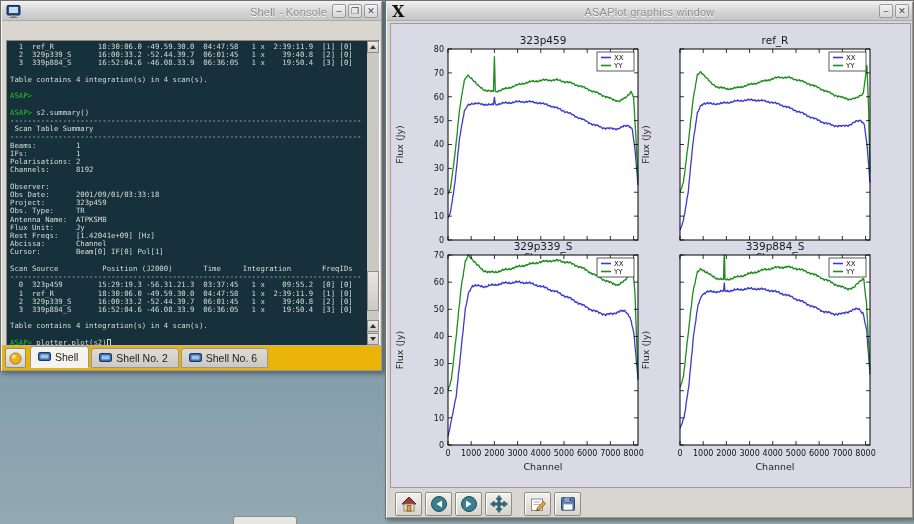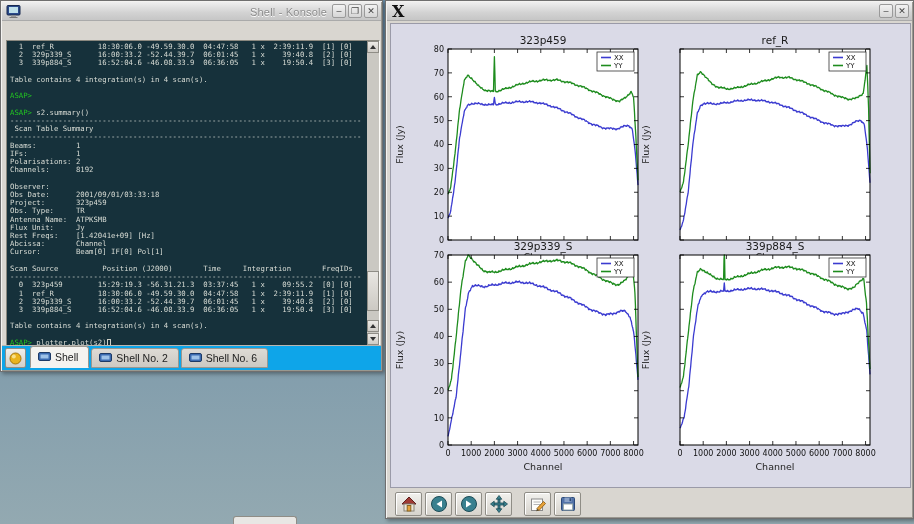--- a/index.html
+++ b/index.html
@@ -65,21 +65,21 @@
   .tri-up { width:0; height:0; border-left:3px solid transparent; border-right:3px solid transparent; border-bottom:4px solid #333; }
   .tri-down { width:0; height:0; border-left:3px solid transparent; border-right:3px solid transparent; border-top:4px solid #333; }
   .sb-thumb {
     position:absolute; left:0; top:230px; width:12px; height:40px;
     background:linear-gradient(180deg,#e8e6e2,#ccc9c3); border:1px solid #8f8d86;
   }
   .sb-grip { position:absolute; left:2px; top:16px; width:7px; height:8px;
     background:radial-gradient(circle 1px at 1px 1px,#888 50%,transparent 55%) 0 0/3px 3px; }
   .tabbar {
     position:absolute; left:1px; right:1px; bottom:1px; height:25px;
-    background:#0ea5e9; display:flex; align-items:flex-end; padding-left:3px;
+    background:#eab308; display:flex; align-items:flex-end; padding-left:3px;
     border-top:1px solid #b9b6b0;
   }
   .newtab-btn {
     width:21px; height:20px; margin-bottom:2px; margin-right:4px;
     background:linear-gradient(180deg,#f0efec,#d3d0ca); border:1px solid #8f8d86; border-radius:2px;
     display:flex; align-items:center; justify-content:center;
   }
   .tab {
     height:20px; margin-bottom:2px; display:flex; align-items:center; gap:4px;
     padding:0 10px 0 7px; font-size:10.5px; color:#222;
@@ -176,20 +176,21 @@
           </svg>
           <span>Shell No. 6</span>
         </div>
       </span>
   </div>
 </div>
 
 <div class="win" id="plotwin">
   <div class="titlebar">
     <span id="x-logo">X</span>
+    <span class="title-text" id="plot-title">ASAPlot graphics window</span>
     <span class="winbtns" id="plotwin-btns">
         <span class="winbtn">–</span>
         <span class="winbtn">✕</span>
       </span>
   </div>
   <div class="figure" id="figure">
       <svg width="256" height="237" viewBox="0 0 256 237" style="left: 5px; top: 9px;">
         <rect x="52" y="16" width="190" height="191" fill="#ffffff" stroke="none"></rect>
         <path d="M52.0 185.1L52.5 184.2L52.9 182.7L53.4 181.5L53.9 181.0L54.3 179.6L54.8 177.5L55.2 174.0L55.7 171.4L56.2 168.3L56.6 165.0L57.1 162.5L57.6 159.7L58.0 155.9L58.5 152.2L59.0 149.5L59.4 145.4L59.9 140.8L60.3 136.6L60.8 132.7L61.3 127.8L61.7 122.4L62.2 118.0L62.7 113.9L63.1 109.3L63.6 104.6L64.1 102.7L64.5 100.1L65.0 96.6L65.5 93.6L65.9 91.5L66.4 89.1L66.8 86.3L67.3 84.1L67.8 82.0L68.2 78.8L68.7 77.2L69.1 76.8L69.5 76.0L70.0 74.9L70.4 74.9L70.8 74.3L71.3 72.8L71.7 72.1L72.1 71.9L72.6 71.1L73.0 71.4L73.5 72.1L73.9 71.6L74.3 71.6L74.8 71.7L75.2 70.7L75.7 70.2L76.1 70.8L76.6 71.1L77.0 70.8L77.5 71.0L78.0 71.4L78.4 70.7L78.9 69.8L79.4 70.0L79.8 70.5L80.3 70.4L80.8 70.3L81.2 70.8L81.7 70.6L82.2 69.8L82.6 69.7L83.1 70.4L83.5 70.7L84.0 70.6L84.5 71.1L84.9 71.5L85.4 70.9L85.9 70.5L86.3 71.2L86.8 71.8L87.3 71.7L87.7 71.9L88.2 72.4L88.6 72.0L89.1 71.2L89.6 71.4L90.0 72.1L90.5 72.0L91.0 71.8L91.4 72.2L91.9 72.1L92.4 71.1L92.8 70.8L93.3 71.5L93.7 71.7L94.2 71.4L94.7 71.6L95.1 71.9L95.6 71.2L96.1 70.6L96.5 71.2L97.0 71.9L97.5 71.8L97.9 67.8L98.4 64.3L98.9 67.9L99.3 70.9L99.8 71.1L100.2 71.9L100.7 72.0L101.2 71.7L101.6 71.9L102.1 71.9L102.6 71.0L103.0 70.5L103.5 71.1L104.0 71.4L104.4 70.9L104.9 70.8L105.3 70.9L105.8 70.2L106.3 69.3L106.7 69.6L107.2 70.2L107.7 69.9L108.1 69.7L108.6 70.0L109.1 69.8L109.5 68.9L110.0 68.9L110.4 69.8L110.9 70.1L111.4 69.8L111.8 70.1L112.3 70.3L112.8 69.6L113.2 69.2L113.7 69.9L114.2 70.5L114.6 70.2L115.1 70.1L115.5 70.3L116.0 69.8L116.5 68.9L116.9 69.1L117.4 69.8L117.9 69.6L118.3 69.1L118.8 69.2L119.3 69.0L119.7 68.1L120.2 67.9L120.7 68.6L121.1 68.9L121.6 68.5L122.0 68.5L122.5 68.7L123.0 68.2L123.4 67.7L123.9 68.4L124.4 69.2L124.8 69.0L125.3 68.9L125.8 69.3L126.2 69.0L126.7 68.4L127.1 68.7L127.6 69.6L128.1 69.6L128.5 69.2L129.0 69.3L129.5 69.2L129.9 68.4L130.4 68.1L130.9 68.8L131.3 69.2L131.8 68.7L132.2 68.5L132.7 68.7L133.2 68.2L133.6 67.6L134.1 68.1L134.6 69.0L135.0 68.8L135.5 68.5L136.0 68.8L136.4 68.8L136.9 68.2L137.4 68.5L137.8 69.6L138.3 69.9L138.7 69.5L139.2 69.7L139.7 70.0L140.1 69.5L140.6 69.3L141.1 70.2L141.5 70.8L142.0 70.4L142.5 70.1L142.9 70.4L143.4 70.1L143.8 69.5L144.3 70.0L144.8 70.9L145.2 70.7L145.7 70.2L146.2 70.4L146.6 70.4L147.1 69.8L147.6 69.9L148.0 70.9L148.5 71.3L148.9 70.9L149.4 71.0L149.9 71.3L150.3 71.1L150.8 70.9L151.3 71.9L151.7 72.8L152.2 72.6L152.7 72.4L153.1 72.8L153.6 72.8L154.1 72.4L154.5 73.0L155.0 74.0L155.4 74.1L155.9 73.7L156.4 73.8L156.8 73.9L157.3 73.5L157.8 73.4L158.2 74.4L158.7 74.8L159.2 74.3L159.6 74.1L160.1 74.5L160.5 74.2L161.0 74.0L161.5 74.8L161.9 75.7L162.4 75.6L162.9 75.3L163.3 75.7L163.8 75.9L164.3 75.7L164.7 76.2L165.2 77.4L165.6 77.8L166.1 77.4L166.6 77.6L167.0 78.0L167.5 77.8L168.0 77.9L168.4 78.9L168.9 79.6L169.4 79.2L169.8 78.9L170.3 79.2L170.8 79.1L171.2 78.8L171.7 79.4L172.1 80.3L172.6 80.2L173.1 79.6L173.5 79.9L174.0 80.1L174.5 79.8L174.9 80.2L175.4 81.3L175.9 81.8L176.3 81.3L176.8 81.4L177.2 82.0L177.7 82.0L178.2 82.1L178.6 83.2L179.1 84.1L179.6 83.9L180.0 83.6L180.5 84.1L181.0 84.3L181.4 84.1L181.9 84.7L182.3 85.7L182.8 85.7L183.3 85.1L183.7 85.1L184.2 85.5L184.7 85.2L185.1 85.3L185.6 86.3L186.1 86.7L186.5 86.1L187.0 85.9L187.4 86.4L187.9 86.4L188.4 86.4L188.8 87.3L189.3 88.2L189.8 88.1L190.2 87.7L190.7 88.2L191.2 88.6L191.6 88.6L192.1 89.2L192.6 90.4L193.0 90.6L193.5 90.0L193.9 90.1L194.4 90.7L194.9 90.6L195.3 90.7L195.8 91.7L196.3 92.2L196.7 91.6L197.2 91.2L197.7 91.6L198.1 91.7L198.6 91.4L199.0 92.0L199.5 92.8L200.0 92.4L200.4 91.7L200.9 92.0L201.4 92.4L201.8 92.2L202.3 92.6L202.8 93.6L203.2 93.9L203.7 93.3L204.1 93.3L204.6 93.9L205.1 94.1L205.5 94.2L206.0 95.1L206.5 95.7L206.9 95.2L207.4 94.8L207.9 95.2L208.3 95.4L208.8 95.1L209.3 95.5L209.7 96.2L210.2 95.8L210.6 94.9L211.1 94.9L211.6 95.2L212.0 94.9L212.5 94.9L213.0 95.7L213.4 95.8L213.9 95.0L214.4 94.7L214.8 95.1L215.3 95.2L215.7 95.0L216.2 95.7L216.7 96.3L217.1 95.8L217.6 95.2L218.1 95.5L218.5 96.0L219.0 95.8L219.5 96.1L219.9 96.9L220.4 96.7L220.8 95.9L221.3 95.7L221.8 96.0L222.2 95.7L222.7 95.4L223.2 95.8L223.6 95.8L224.1 94.7L224.6 93.9L225.0 94.1L225.5 94.0L226.0 93.5L226.4 93.7L226.9 94.1L227.3 93.4L227.8 92.4L228.3 92.5L228.7 92.9L229.2 92.7L229.7 92.8L230.1 93.4L230.6 93.3L231.1 92.4L231.5 92.2L232.0 92.8L232.4 92.9L232.9 92.7L233.3 93.8L233.8 94.5L234.2 94.0L234.6 94.4L235.1 95.1L235.5 94.9L236.0 95.7L236.4 96.9L236.8 100.0L237.2 103.3L237.7 107.1L238.1 109.7L238.5 112.9L239.0 117.2L239.4 120.6L239.8 125.7L240.3 131.6L240.7 136.4L241.1 140.8L241.5 146.4L242.0 152.1" fill="none" stroke="#3b3bd0" stroke-width="1.3" stroke-linejoin="round"></path>
         <path d="M52.0 161.2L52.5 160.4L52.9 158.9L53.4 157.7L53.9 157.1L54.3 155.8L54.8 153.6L55.2 149.6L55.7 146.5L56.2 142.8L56.6 139.0L57.1 135.9L57.6 132.7L58.0 128.3L58.5 124.1L59.0 120.9L59.4 116.8L59.9 112.1L60.3 107.9L60.8 104.1L61.3 99.2L61.7 93.8L62.2 89.3L62.7 85.3L63.1 80.6L63.6 76.0L64.1 73.8L64.5 71.0L65.0 67.2L65.5 64.0L65.9 61.7L66.4 59.0L66.8 56.0L67.3 53.6L67.8 51.2L68.2 47.7L68.7 46.3L69.1 46.1L69.5 45.4L70.0 44.5L70.4 44.7L70.8 44.2L71.3 42.8L71.7 42.2L72.1 42.6L72.6 42.3L73.0 43.1L73.5 44.3L73.9 44.3L74.3 44.8L74.8 45.4L75.2 44.9L75.7 45.0L76.1 46.1L76.6 46.9L77.0 47.2L77.5 47.9L78.0 48.8L78.4 48.7L78.9 48.3L79.4 49.0L79.8 50.1L80.3 50.4L80.8 50.9L81.2 51.9L81.7 52.3L82.2 52.0L82.6 52.1L83.1 53.1L83.5 53.7L84.0 53.8L84.5 54.6L84.9 55.2L85.4 54.8L85.9 54.6L86.3 55.5L86.8 56.3L87.3 56.5L87.7 56.9L88.2 57.6L88.6 57.5L89.1 56.9L89.6 57.2L90.0 57.8L90.4 57.6L90.9 57.8L91.3 58.5L91.8 57.9L92.2 57.1L92.7 57.5L93.1 57.6L93.6 57.4L94.0 58.0L94.5 58.7L94.9 58.1L95.3 57.8L95.8 58.1L96.2 57.5L96.6 57.6L97.0 58.6L97.5 58.4L97.9 40.8L98.4 23.7L98.9 41.1L99.3 58.0L99.8 58.1L100.2 58.9L100.7 58.9L101.2 58.6L101.6 58.8L102.1 58.8L102.6 57.8L103.0 57.3L103.5 57.8L104.0 58.0L104.4 57.5L104.9 57.4L105.3 57.5L105.8 56.6L106.3 55.7L106.7 55.9L107.2 56.4L107.7 56.1L108.1 55.7L108.6 55.9L109.1 55.6L109.5 54.7L110.0 54.6L110.4 55.4L110.9 55.6L111.4 55.2L111.8 55.4L112.3 55.5L112.8 54.7L113.2 54.2L113.7 54.8L114.2 55.3L114.6 54.9L115.1 54.7L115.5 54.8L116.0 54.2L116.5 53.2L116.9 53.4L117.4 53.9L117.9 53.6L118.3 53.1L118.8 53.1L119.3 52.7L119.7 51.7L120.2 51.4L120.7 52.0L121.1 52.2L121.6 51.6L122.0 51.5L122.5 51.6L123.0 50.9L123.4 50.3L123.9 50.9L124.4 51.6L124.8 51.3L125.3 51.0L125.8 51.3L126.2 50.9L126.7 50.2L127.1 50.4L127.6 51.2L128.1 51.2L128.5 50.7L129.0 50.7L129.5 50.6L129.9 49.7L130.4 49.3L130.9 49.9L131.3 50.2L131.8 49.6L132.2 49.2L132.7 49.3L133.2 48.6L133.6 47.9L134.1 48.3L134.6 48.9L135.0 48.6L135.5 48.2L136.0 48.4L136.4 48.2L136.9 47.5L137.4 47.6L137.8 48.5L138.3 48.8L138.7 48.3L139.2 48.4L139.7 48.6L140.1 48.0L140.6 47.7L141.1 48.5L141.5 49.0L142.0 48.5L142.5 48.2L142.9 48.3L143.4 47.8L143.8 47.1L144.3 47.4L144.8 48.1L145.2 47.8L145.7 47.1L146.2 47.1L146.6 47.0L147.1 46.2L147.6 46.1L148.0 47.0L148.5 47.3L148.9 46.7L149.4 46.6L149.9 46.8L150.3 46.4L150.8 46.2L151.3 47.0L151.7 47.8L152.2 47.5L152.7 47.2L153.1 47.5L153.6 47.4L154.1 46.9L154.5 47.2L155.0 48.1L155.4 48.1L155.9 47.4L156.4 47.4L156.8 47.4L157.3 46.7L157.8 46.5L158.2 47.3L158.7 47.6L159.2 46.9L159.6 46.5L160.1 46.7L160.5 46.3L161.0 45.8L161.5 46.6L161.9 47.4L162.4 47.3L162.9 46.9L163.3 47.2L163.8 47.3L164.3 47.0L164.7 47.5L165.2 48.6L165.6 48.9L166.1 48.4L166.6 48.5L167.0 48.8L167.5 48.5L168.0 48.4L168.4 49.3L168.9 49.9L169.4 49.3L169.8 48.9L170.3 49.2L170.8 49.0L171.2 48.5L171.7 49.0L172.1 49.8L172.6 49.6L173.1 49.0L173.5 49.1L174.0 49.3L174.5 49.0L174.9 49.2L175.4 50.3L175.9 50.7L176.3 50.2L176.8 50.2L177.2 50.7L177.7 50.6L178.2 50.7L178.6 51.7L179.1 52.5L179.6 52.2L180.0 51.9L180.5 52.3L181.0 52.4L181.4 52.1L181.9 52.6L182.3 53.6L182.8 53.5L183.3 52.8L183.7 52.8L184.2 53.0L184.7 52.7L185.1 52.8L185.6 53.8L186.1 54.2L186.5 53.5L187.0 53.3L187.4 53.8L187.9 53.8L188.4 53.7L188.8 54.6L189.3 55.5L189.8 55.3L190.2 54.9L190.7 55.4L191.2 55.8L191.6 55.7L192.1 56.3L192.6 57.5L193.0 57.7L193.5 57.1L193.9 57.2L194.4 57.7L194.9 57.6L195.3 57.7L195.8 58.6L196.3 59.1L196.7 58.5L197.2 58.0L197.7 58.4L198.1 58.5L198.6 58.3L199.0 58.9L199.5 59.7L200.0 59.4L200.4 58.8L200.9 59.1L201.4 59.5L201.8 59.4L202.3 59.8L202.8 60.9L203.2 61.2L203.7 60.7L204.1 60.7L204.6 61.4L205.1 61.6L205.5 61.7L206.0 62.7L206.5 63.4L206.9 63.0L207.4 62.6L207.9 63.1L208.3 63.4L208.8 63.3L209.3 63.8L209.7 64.6L210.2 64.4L210.6 63.6L211.1 63.7L211.6 64.2L212.0 64.1L212.5 64.2L213.0 65.1L213.4 65.4L213.9 64.7L214.4 64.5L214.8 65.2L215.3 65.4L215.7 65.5L216.2 66.4L216.7 67.2L217.1 66.8L217.6 66.2L218.1 66.7L218.5 67.2L219.0 67.2L219.5 67.6L219.9 68.5L220.4 68.4L220.8 67.6L221.3 67.6L221.8 68.1L222.2 68.1L222.7 68.0L223.2 68.7L223.6 68.9L224.1 67.7L224.5 67.0L225.0 67.1L225.4 66.5L225.9 66.1L226.3 66.7L226.8 66.6L227.2 65.5L227.6 65.3L228.1 65.2L228.5 64.3L229.0 64.3L229.4 65.1L229.9 64.6L230.3 63.8L230.8 63.7L231.2 63.0L231.7 61.8L232.1 61.8L232.6 62.1L233.0 61.4L233.4 61.0L233.9 61.0L234.3 59.8L234.8 58.6L235.2 58.5L235.7 59.8L236.2 60.6L236.6 61.9L237.1 63.5L237.5 64.0L238.0 71.1L238.5 79.2L238.9 87.8L239.4 95.8L239.9 103.8L240.3 113.1L240.7 121.4L241.1 129.2L241.6 138.2L242.0 147.3" fill="none" stroke="#1e8c1e" stroke-width="1.3" stroke-linejoin="round"></path>

